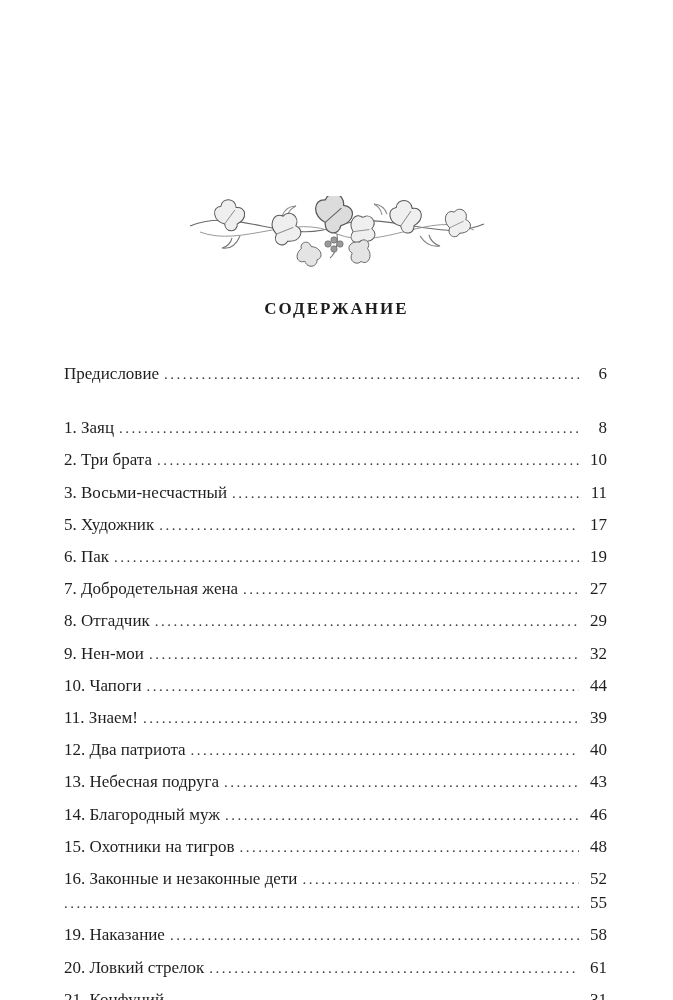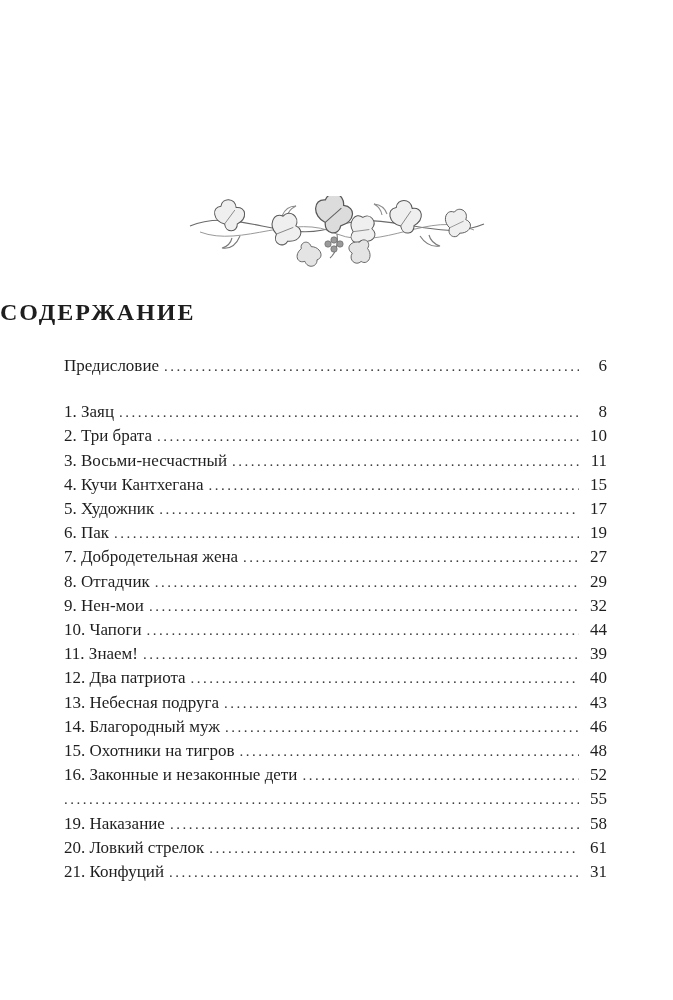--- a/index.html
+++ b/index.html
@@ -12,37 +12,38 @@
     overflow:hidden;
   }
   .ornament {
     position:absolute;
     top:196px; left:50%;
     transform:translateX(-50%);
   }
   .book-title {
     position:absolute;
     top:299px; left:0; right:0;
-    font-size:24px;
+    text-align:center;
+    font-size:17px;
     font-weight:bold;
     letter-spacing:2px;
   }
   .toc {
     position:absolute;
     top:354px;
     left:64px; right:66px;
     font-size:17px;
   }
   .row {
     display:flex;
     align-items:baseline;
     line-height:24.2px;
   }
   .row.preface { margin-bottom:22px; }
-  .label { white-space:nowrap; padding-right:5px; }
+  .label { white-space:nowrap; padding-right:5px;margin-top:8px; }
   .leader {
     flex:1;
     overflow:hidden;
     white-space:nowrap;
     color:#3a3a3a;
   }
   .leader::after {
     content:"...........................................................................................................................................................";
     letter-spacing:2.5px;
     font-size:15px;
@@ -130,25 +131,20 @@
       <span class="label">2. Три брата</span>
       <span class="leader"></span>
       <span class="pagenum">10</span>
     </div>
     <div class="row">
       <span class="label">3. Восьми-несчастный</span>
       <span class="leader"></span>
       <span class="pagenum">11</span>
     </div>
     <div class="row">
-      <span class="label">4. Кучи Кантхегана</span>
-      <span class="leader"></span>
-      <span class="pagenum">15</span>
-    </div>
-    <div class="row">
       <span class="label">5. Художник</span>
       <span class="leader"></span>
       <span class="pagenum">17</span>
     </div>
     <div class="row">
       <span class="label">6. Пак</span>
       <span class="leader"></span>
       <span class="pagenum">19</span>
     </div>
     <div class="row">

